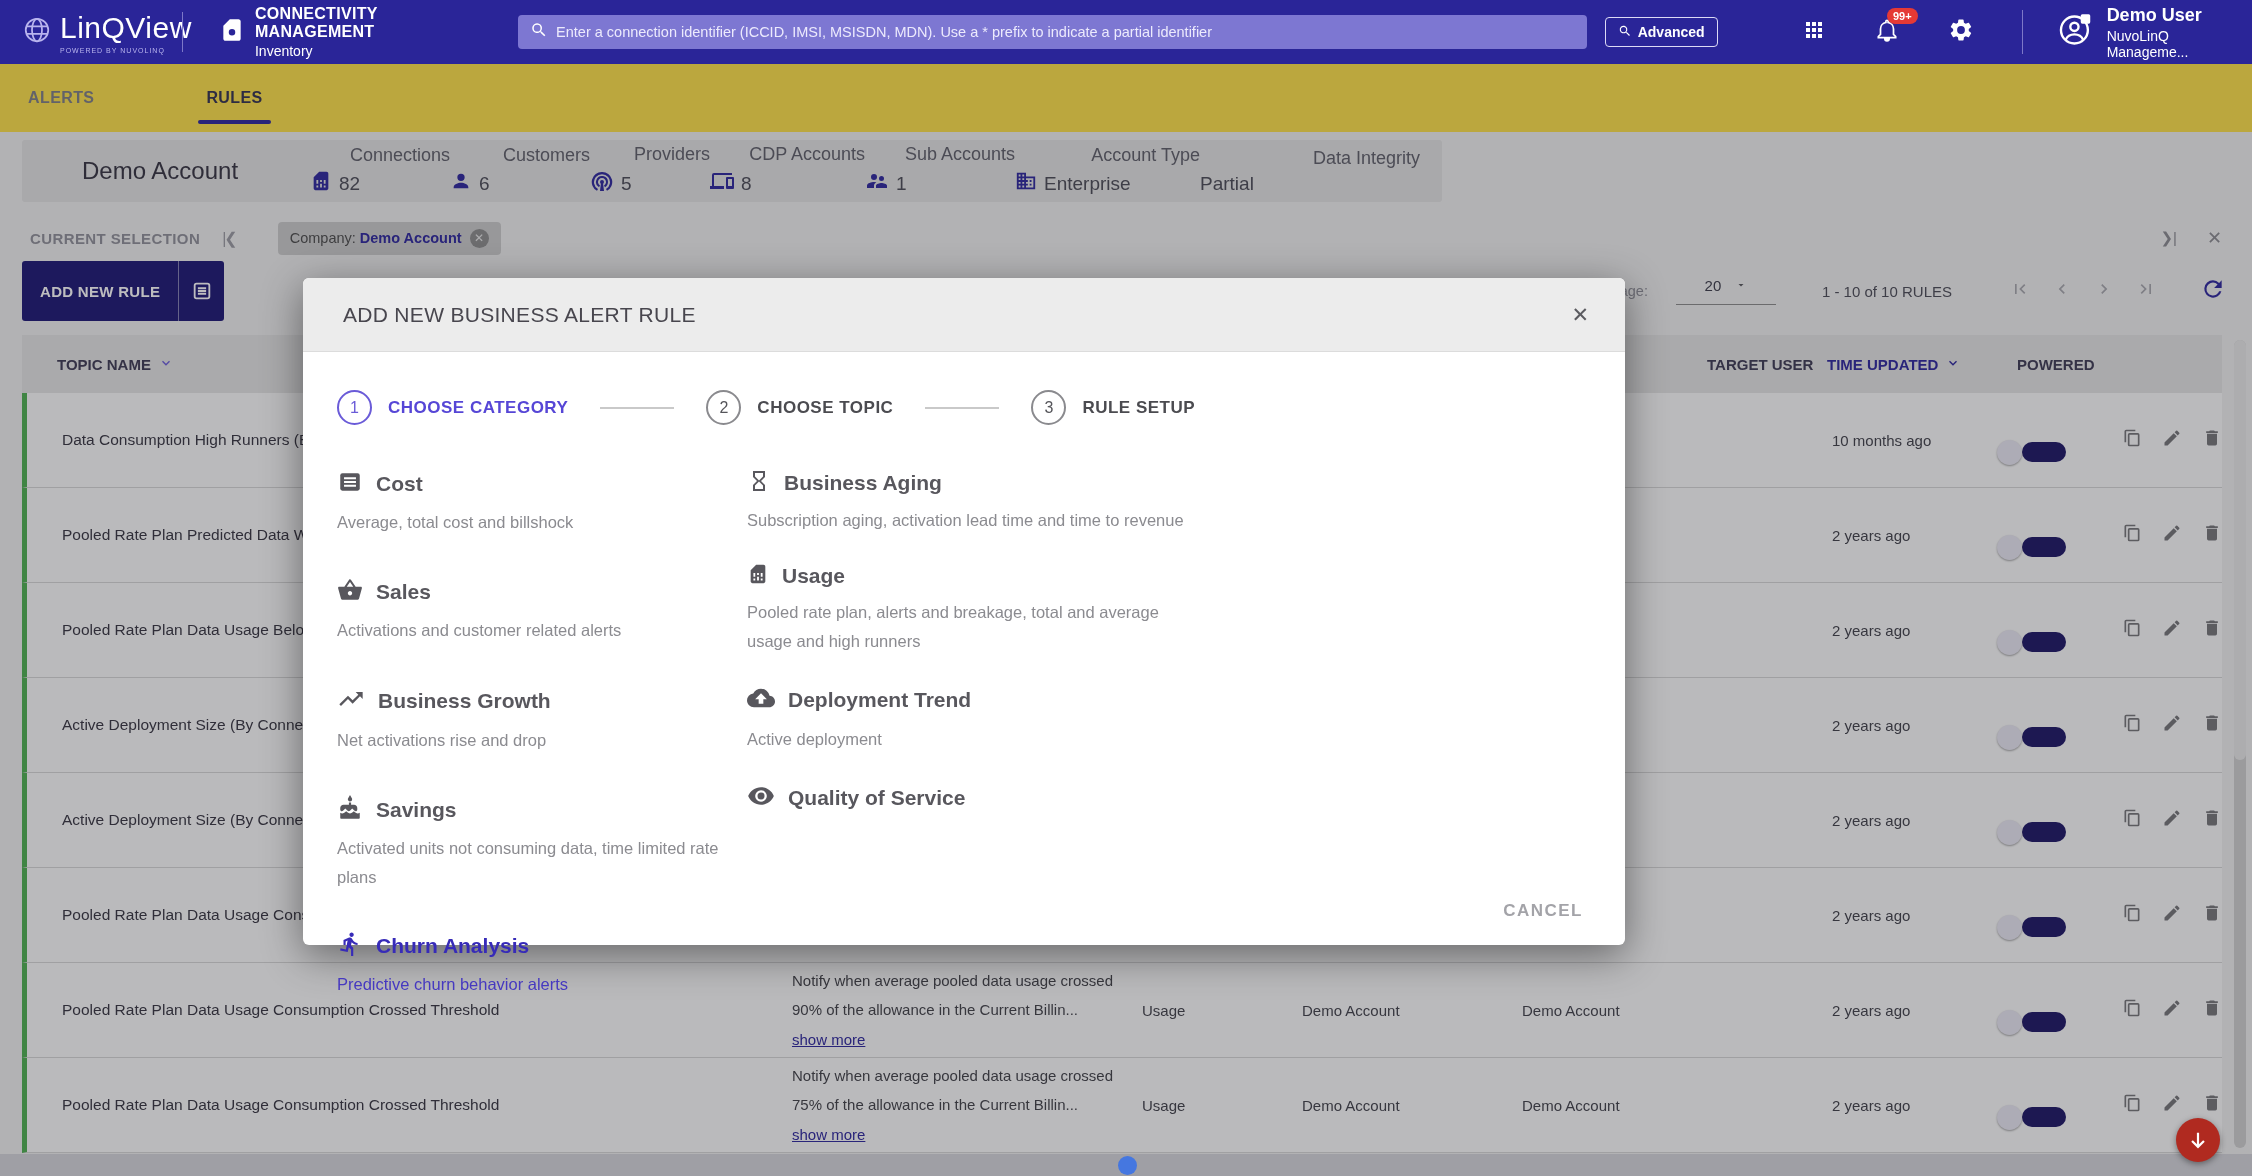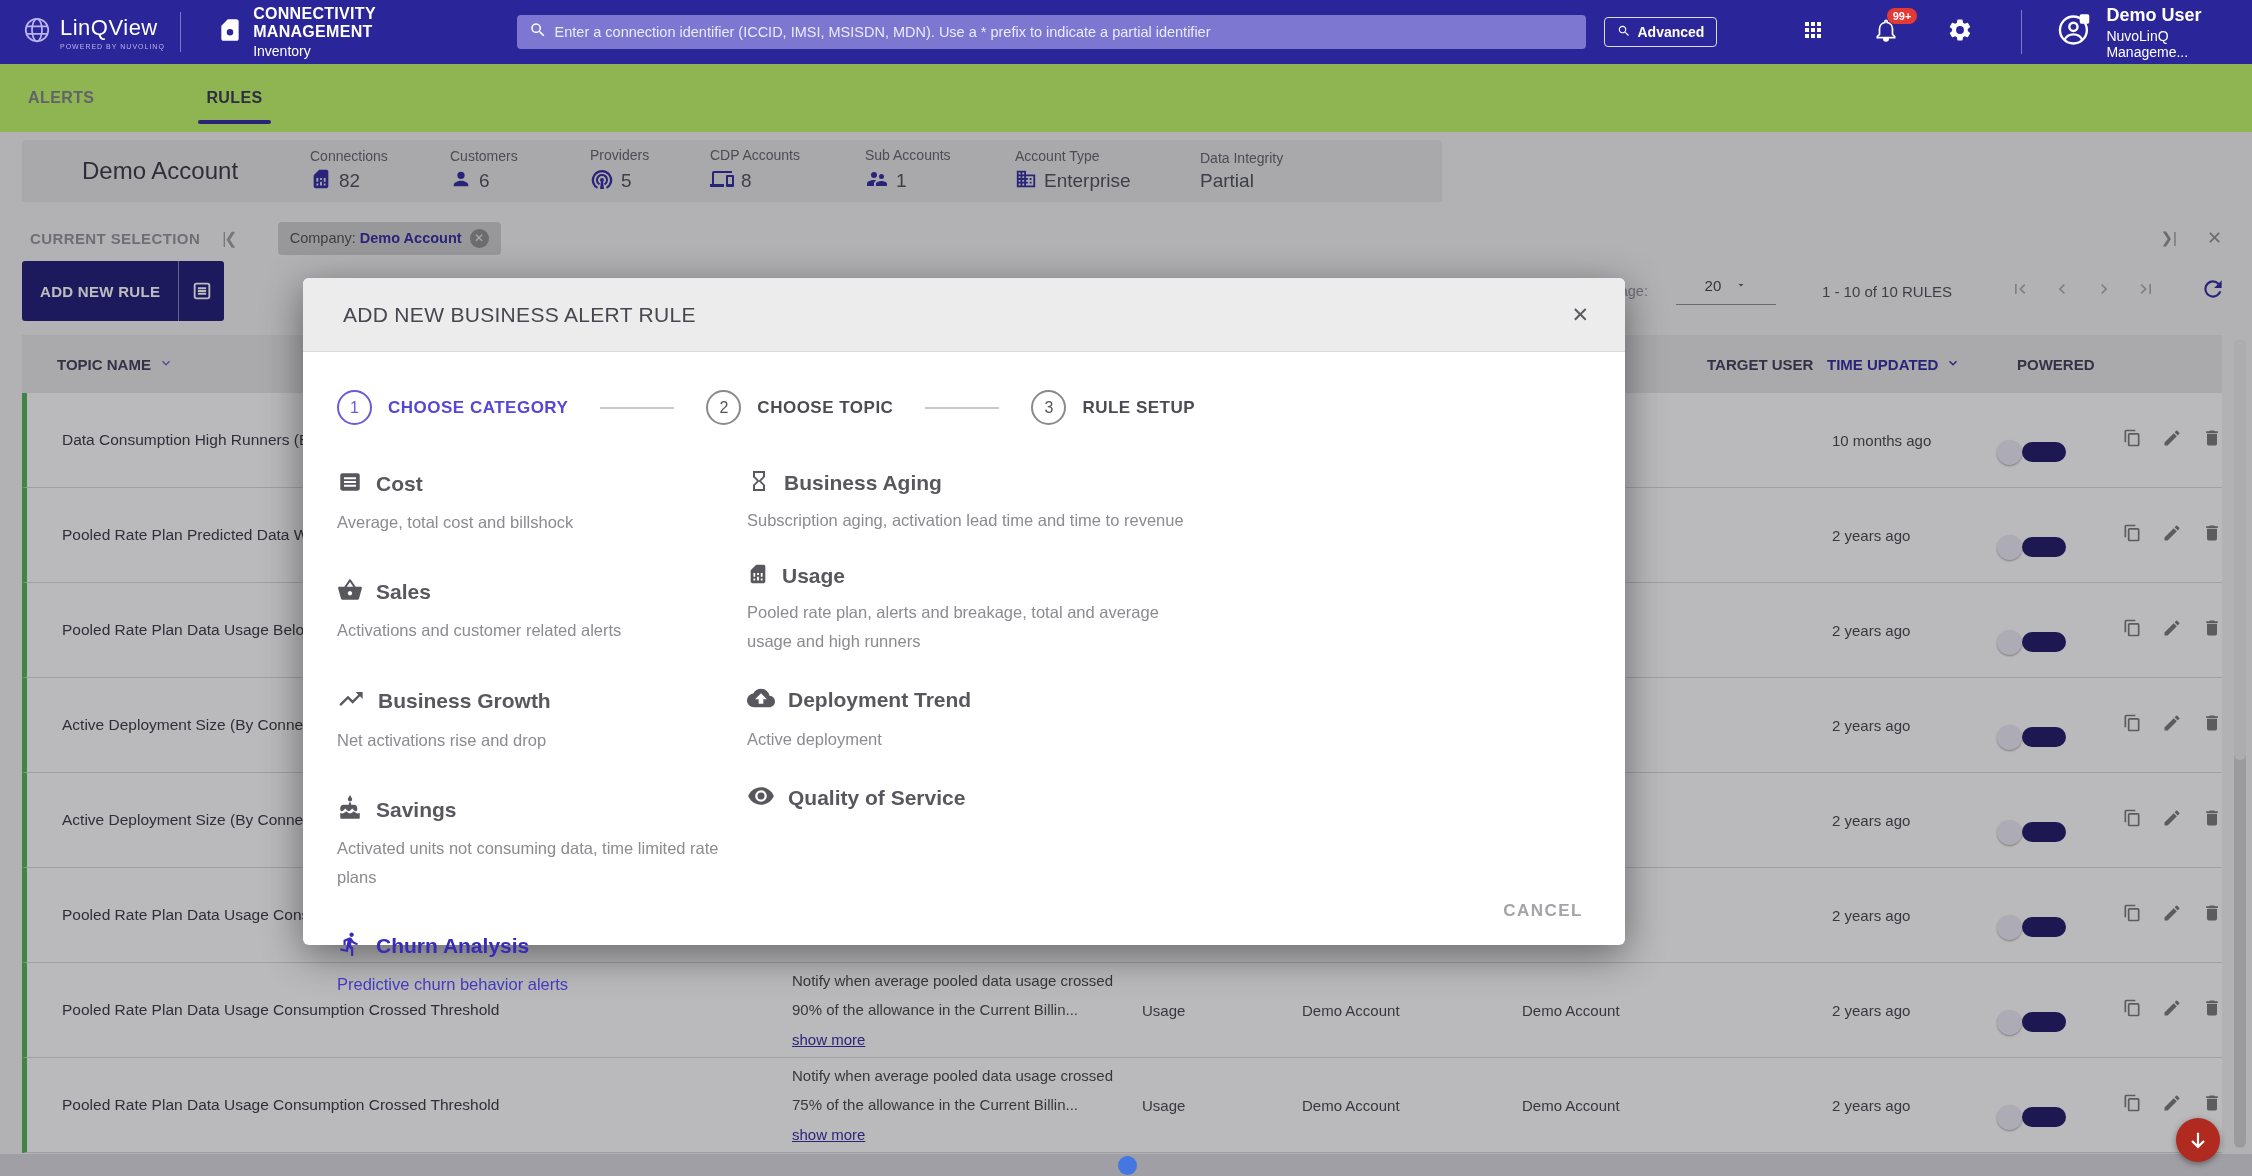--- a/index.html
+++ b/index.html
@@ -3,47 +3,47 @@
 <meta charset="utf-8">
 <style>
   * { margin:0; padding:0; box-sizing:border-box; }
   body { background:#555; font-family:"Liberation Sans", sans-serif; }
   #app { width:2252px; height:1176px; position:relative; background:#f0f0f0; overflow:hidden; }
 
   
   .navbar { position:absolute; top:0; left:0; right:0; height:64px; background:#2a2598; display:flex; align-items:center; color:#fff; z-index:60; }
   .logo-block { display:flex; align-items:center; padding-left:22px; width:182px; }
   .logo-text-wrap { margin-left:8px; }
-  .logo-title { font-size:22px; color:#fff; letter-spacing:.5px; }
+  .logo-title { font-size:30px; color:#fff; letter-spacing:.5px; }
   .logo-tagline { font-size:7px; color:#b9b5ee; letter-spacing:1px; margin-top:2px; }
   .nav-divider { width:1px; height:40px; background:#7d78c8; }
   .module-block { display:flex; align-items:center; gap:10px; padding:0 20px 0 36px; }
   .module-title { font-size:16px; font-weight:bold; letter-spacing:.3px; }
   .module-sub { font-size:14px; margin-top:2px; }
   .search-bar { width:1082px; height:34px; background:#7d77d2; border-radius:4px; display:flex; align-items:center; padding:0 12px; gap:8px; }
   .search-bar input { background:transparent; border:none; outline:none; color:#fff; font-size:14.5px; width:100%; font-family:inherit; }
   .search-bar input::placeholder { color:#eceafd; opacity:1; }
   .advanced-btn { margin-left:18px; height:30px; border:1.5px solid #dcdaf5; border-radius:4px; display:flex; align-items:center; gap:6px; padding:0 12px; font-size:14px; font-weight:bold; color:#fff; background:transparent; cursor:pointer; }
   .nav-icons { display:flex; align-items:center; gap:48px; margin-left:84px; }
   .bell-wrap { position:relative; }
   .badge { position:absolute; top:-9px; right:-18px; background:#e53935; color:#fff; font-size:11px; font-weight:bold; border-radius:10px; padding:2px 6px; }
   .user-block { display:flex; align-items:center; gap:12px; margin-left:48px; padding-left:34px; border-left:1px solid #7d78c8; height:44px; }
   .user-name { font-size:18px; font-weight:bold; }
   .user-org { font-size:14px; margin-top:2px; }
 
   
-  .tabs-bar { position:absolute; top:64px; left:0; right:0; height:68px; background:#bef264; display:flex; align-items:center; padding-left:28px; gap:112px; z-index:10; }
+  .tabs-bar { position:absolute; top:64px; left:0; right:0; height:68px; background:#fde047; display:flex; align-items:center; padding-left:28px; gap:112px; z-index:10; }
   .tab { font-size:16px; font-weight:bold; letter-spacing:.4px; color:#7d7d85; cursor:pointer; position:relative; }
   .tab.active { color:#32304d; }
   .tab.active::after { content:""; position:absolute; left:-8px; right:-8px; bottom:-17px; height:4px; background:#2b249c; border-radius:2px; }
 
   .account-bar { position:absolute; top:140px; left:22px; width:1420px; height:62px; background:#e2e2e2; border-radius:3px; display:flex; align-items:center; z-index:10; }
   .account-name { flex:0 0 288px; padding-left:60px; font-size:24px; color:#34323f; }
   .stat { display:flex; flex-direction:column; justify-content:center; }
-  .stat-label { font-size:14px; color:#5d5d68; margin-bottom:4px; }
+  .stat-label { font-size:18px; color:#5d5d68; margin-bottom:4px;text-align:right; }
   .stat-value { display:flex; align-items:center; gap:7px; font-size:19px; color:#4a4a55; }
   .stat-value svg { color:#2b249c; }
 
   .selection-row { position:absolute; top:220px; left:30px; right:30px; height:36px; display:flex; align-items:center; z-index:10; }
   .sel-label { font-size:15px; color:#8f8f98; font-weight:bold; letter-spacing:.4px; }
   .collapse-ic { margin-left:22px; color:#9a9aa2; font-size:16px; letter-spacing:-2px; }
   .chip { margin-left:42px; background:#cbcbcb; border-radius:4px; padding:7px 12px; display:flex; align-items:center; gap:8px; font-size:14.5px; color:#4a4a4a; }
   .chip b { color:#2b249c; }
   .chip-x { width:19px; height:19px; border-radius:50%; background:#8b8b8b; color:#e8e8e8; font-size:12px; display:flex; align-items:center; justify-content:center; cursor:pointer; }
   .sel-right { margin-left:auto; display:flex; gap:30px; color:#8a8a90; font-size:18px; align-items:center; }

